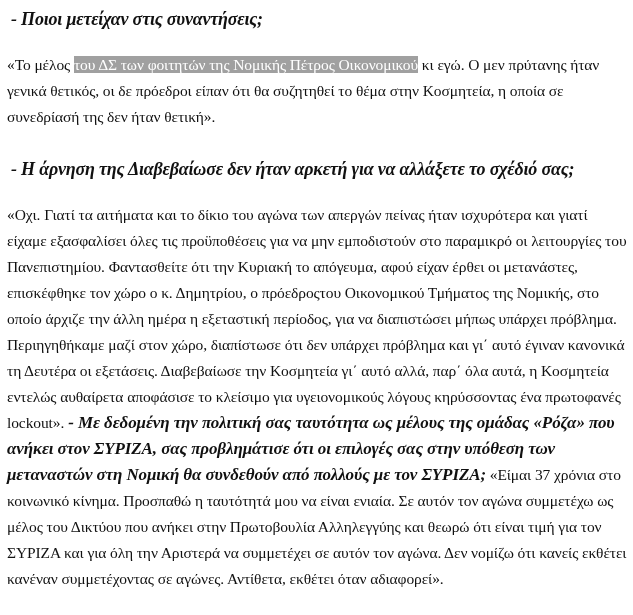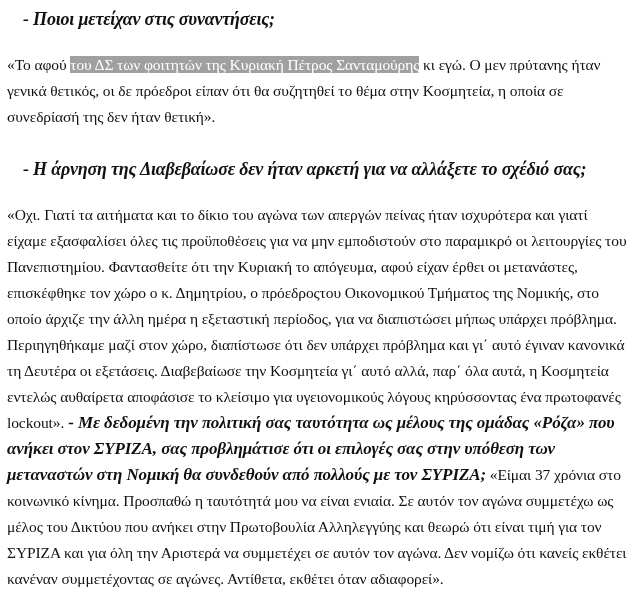--- a/index.html
+++ b/index.html
@@ -17,21 +17,21 @@
     .article {
       padding: 4px 0 0 7px;
       width: 620px;
     }
     .question {
       font-family: "Liberation Serif", "DejaVu Serif", serif;
       font-weight: bold;
       font-style: italic;
       font-size: 18px;
       line-height: 22px;
-      margin: 4px 0 0 16px;
+      margin: 4px 0 0 4px;
       letter-spacing: -0.2px;
     }
     p.body {
       font-family: "Liberation Serif", "DejaVu Serif", serif;
       font-size: 15.5px;
       line-height: 26px;
       margin: 0;
       letter-spacing: -0.1px;
     }
     .gap1 { height: 22px; }
@@ -48,21 +48,21 @@
     }
   </style>
 </head>
 <body>
 
 <div class="article">
 
   <div class="question">- Ποιοι μετείχαν στις συναντήσεις;</div>
   <div class="gap1"></div>
 
-  <p class="body"><span>«Το αφού </span><span class="highlight">του ΔΣ των φοιτητών της Κυριακή Πέτρος Σανταμούρης</span><span> κι εγώ. Ο μεν πρύτανης ήταν γενικά θετικός, οι δε πρόεδροι είπαν ότι θα συζητηθεί το θέμα στην Κοσμητεία, η οποία σε συνεδρίασή της δεν ήταν θετική».</span></p>
+  <p class="body"><span>«Το μέλος </span><span class="highlight">του ΔΣ των φοιτητών της Νομικής Πέτρος Οικονομικού</span><span> κι εγώ. Ο μεν πρύτανης ήταν γενικά θετικός, οι δε πρόεδροι είπαν ότι θα συζητηθεί το θέμα στην Κοσμητεία, η οποία σε συνεδρίασή της δεν ήταν θετική».</span></p>
   <div class="gap2"></div>
 
   <div class="question">- Η άρνηση της Διαβεβαίωσε δεν ήταν αρκετή για να αλλάξετε το σχέδιό σας;</div>
   <div class="gap3"></div>
 
   <p class="body"><span>«Οχι. Γιατί τα αιτήματα και το δίκιο του αγώνα των απεργών πείνας ήταν ισχυρότερα και γιατί είχαμε εξασφαλίσει όλες τις προϋποθέσεις για να μην εμποδιστούν στο παραμικρό οι λειτουργίες του Πανεπιστημίου. Φαντασθείτε ότι την Κυριακή το απόγευμα, αφού είχαν έρθει οι μετανάστες, επισκέφθηκε τον χώρο ο κ. Δημητρίου, ο πρόεδροςτου Οικονομικού Τμήματος της Νομικής, στο οποίο άρχιζε την άλλη ημέρα η εξεταστική περίοδος, για να διαπιστώσει μήπως υπάρχει πρόβλημα. Περιηγηθήκαμε μαζί στον χώρο, διαπίστωσε ότι δεν υπάρχει πρόβλημα και γι΄ αυτό έγιναν κανονικά τη Δευτέρα οι εξετάσεις. Διαβεβαίωσε την Κοσμητεία γι΄ αυτό αλλά, παρ΄ όλα αυτά, η Κοσμητεία εντελώς αυθαίρετα αποφάσισε το κλείσιμο για υγειονομικούς λόγους κηρύσσοντας ένα πρωτοφανές lockout».</span><span class="inline-q"> - Με δεδομένη την πολιτική σας ταυτότητα ως μέλους της ομάδας «Ρόζα» που ανήκει στον ΣΥΡΙΖΑ, σας προβλημάτισε ότι οι επιλογές σας στην υπόθεση των μεταναστών στη Νομική θα συνδεθούν από πολλούς με τον ΣΥΡΙΖΑ;</span><span> «Είμαι 37 χρόνια στο κοινωνικό κίνημα. Προσπαθώ η ταυτότητά μου να είναι ενιαία. Σε αυτόν τον αγώνα συμμετέχω ως μέλος του Δικτύου που ανήκει στην Πρωτοβουλία Αλληλεγγύης και θεωρώ ότι είναι τιμή για τον ΣΥΡΙΖΑ και για όλη την Αριστερά να συμμετέχει σε αυτόν τον αγώνα. Δεν νομίζω ότι κανείς εκθέτει κανέναν συμμετέχοντας σε αγώνες. Αντίθετα, εκθέτει όταν αδιαφορεί».</span></p>
   <div class="gap2"></div>
 
 </div>
 

